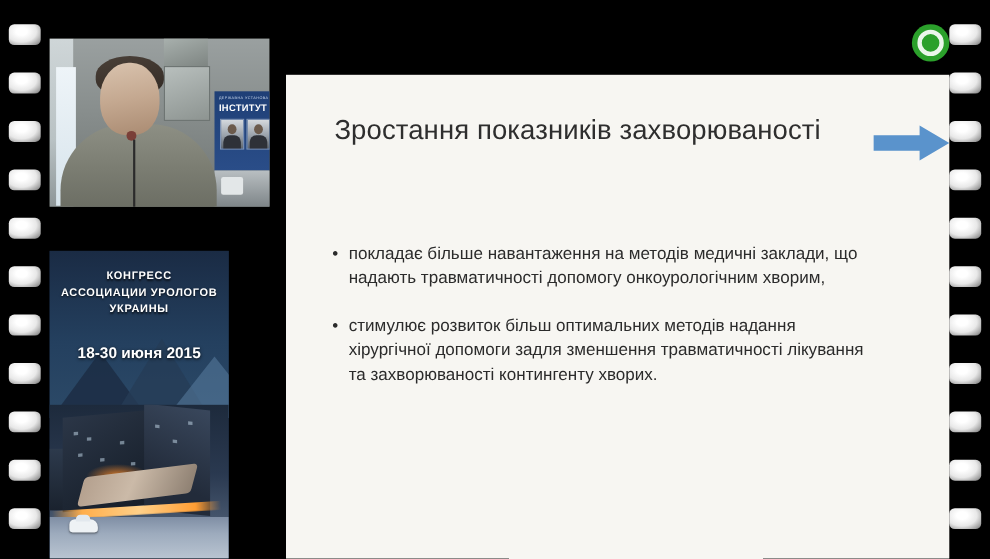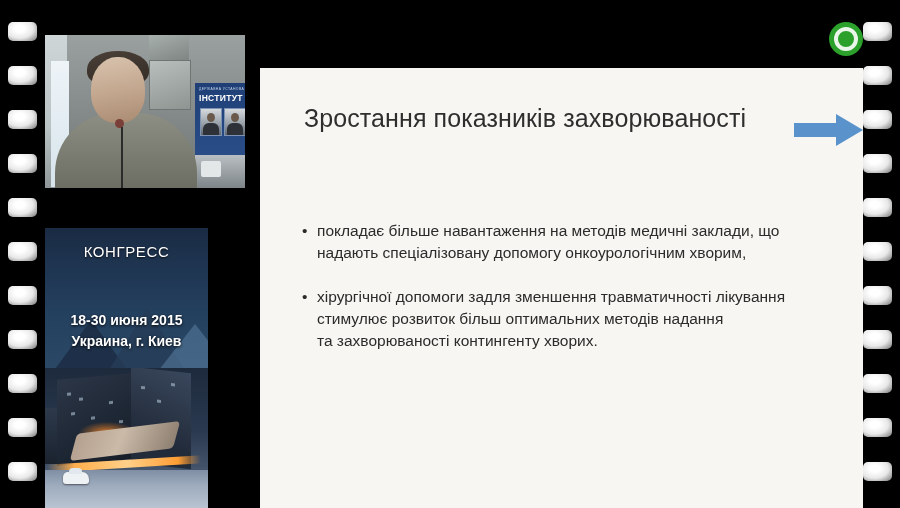--- a/index.html
+++ b/index.html
@@ -153,22 +153,22 @@
     border-right: 44px solid transparent;
   }
   .po-tri.t1 { left: 2px; top: 92px; border-bottom: 60px solid rgba(28,45,68,0.85); }
   .po-tri.t2 { left: 58px; top: 80px; border-bottom: 72px solid rgba(38,60,86,0.8); }
   .po-tri.t3 { left: 106px; top: 96px; border-bottom: 56px solid rgba(90,125,160,0.55); }
   .po-text-wrap {
     position: absolute; left: 0; top: 16px; width: 100%;
     text-align: center; z-index: 4;
   }
   .po-l1, .po-l2, .po-l3 {
-    color: #ffffff; font-weight: normal; letter-spacing: .6px;
-    font-size: 15px; line-height: 15px;
+    color: #ffffff; font-weight: bold; letter-spacing: .6px;
+    font-size: 10px; line-height: 15px;
     text-shadow: 0 1px 2px rgba(0,0,0,0.8);
   }
   .po-date-wrap {
     position: absolute; left: 0; top: 82px; width: 100%;
     text-align: center; z-index: 4;
   }
   .po-d1, .po-d2 {
     color: #ffffff; font-weight: bold;
     font-size: 14px; line-height: 21px;
     text-shadow: 0 1px 3px rgba(0,0,0,0.9);
@@ -359,25 +359,26 @@
   </div>
 
   <div id="poster">
     <div class="po-sky"></div>
     <div class="po-tri t1"></div>
     <div class="po-tri t2"></div>
     <div class="po-tri t3"></div>
 
     <div class="po-text-wrap">
       <div class="po-l1">КОНГРЕСС</div>
+      <div class="po-l2">АССОЦИАЦИИ УРОЛОГОВ</div>
+      <div class="po-l3">УКРАИНЫ</div>
     </div>
 
     <div class="po-date-wrap">
       <div class="po-d1">18-30 июня 2015</div>
-      <div class="po-d2">Украина, г. Киев</div>
     </div>
 
     <div class="po-photo">
       <div class="po-bld-left"></div>
       <div class="po-bld-main">
         <div class="po-win" style="left:10px;top:14px"></div>
         <div class="po-win" style="left:22px;top:20px"></div>
         <div class="po-win" style="left:14px;top:34px"></div>
         <div class="po-win" style="left:34px;top:40px"></div>
         <div class="po-win" style="left:52px;top:26px"></div>
@@ -406,26 +407,26 @@
       <svg width="69" height="34" viewBox="0 0 69 34">
         <polygon points="0,10 42,10 42,1 69,17 42,33 42,24 0,24" fill="#5a93cc"></polygon>
       </svg>
     </div>
 
     <div class="bullets">
 
       <div class="bullet">
         <span class="dot">•</span>
         <span class="bullet-line">покладає більше навантаження на методів медичні заклади, що</span>
-        <span class="bullet-line">надають спеціалізовану допомогу онкоурологічним хворим,</span>
+        <span class="bullet-line">надають травматичності допомогу онкоурологічним хворим,</span>
       </div>
 
       <div class="bullet">
         <span class="dot">•</span>
+        <span class="bullet-line">стимулює розвиток більш оптимальних методів надання</span>
         <span class="bullet-line">хірургічної допомоги задля зменшення травматичності лікування</span>
-        <span class="bullet-line">стимулює розвиток більш оптимальних методів надання</span>
         <span class="bullet-line">та захворюваності контингенту хворих.</span>
       </div>
 
     </div>
   </div>
 
 </div>
 
 </body></html>

